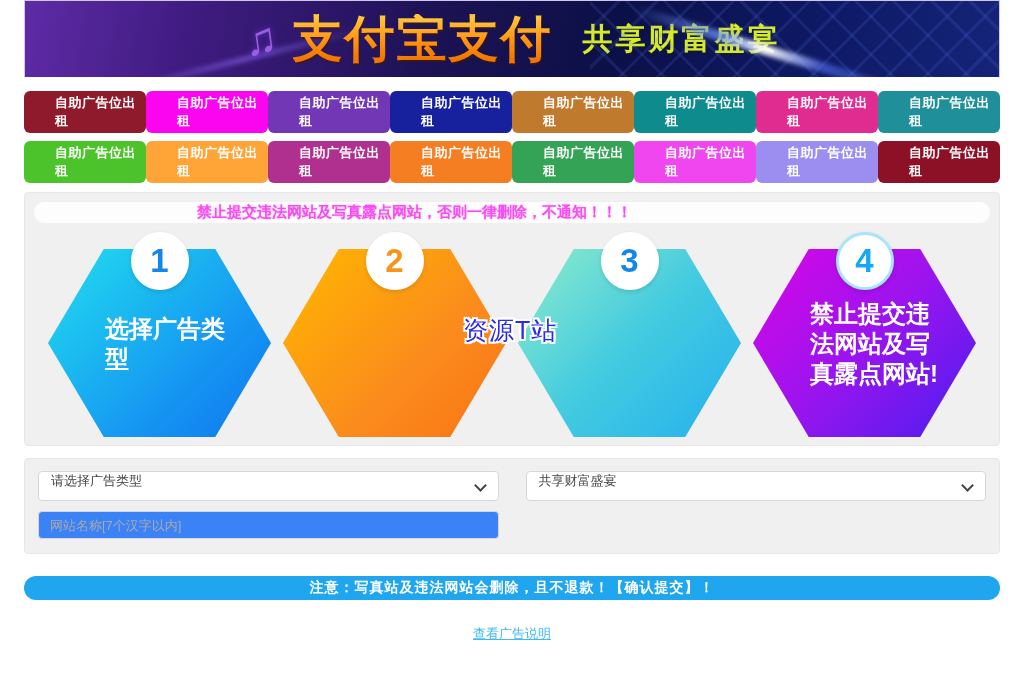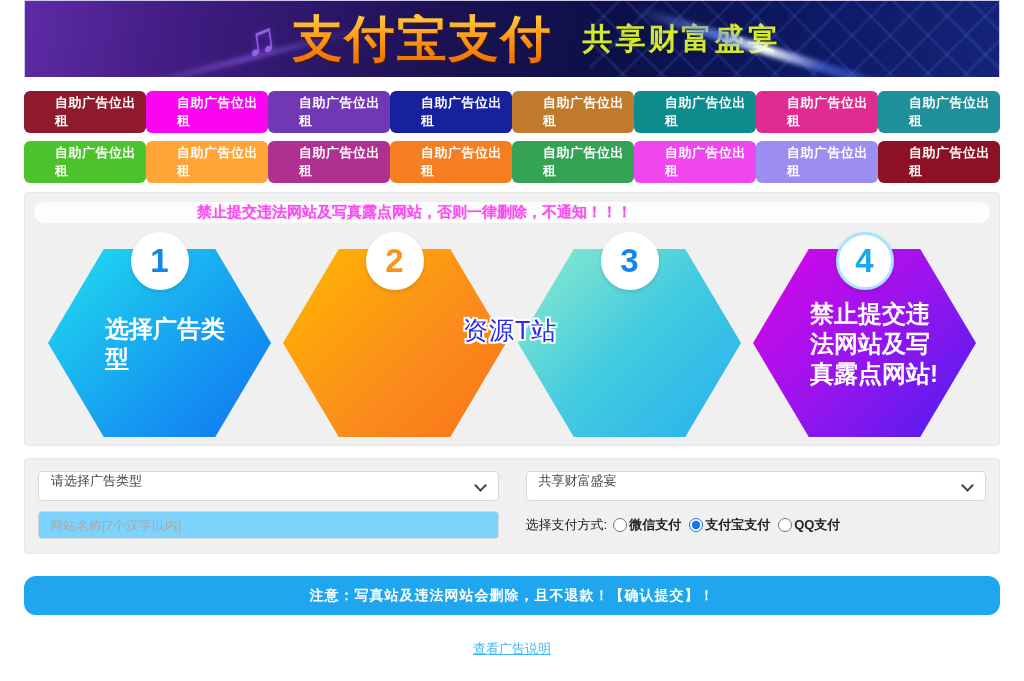--- a/index.html
+++ b/index.html
@@ -58,31 +58,31 @@
     text-shadow:-2px 0 0 #fff,2px 0 0 #fff,0 -2px 0 #fff,0 2px 0 #fff,-2px -2px 0 #fff,2px 2px 0 #fff,-2px 2px 0 #fff,2px -2px 0 #fff;
     z-index:5;}
 
   
   .form-card{margin-top:12px;padding:12px 13px 14px;display:grid;grid-template-columns:1fr 1fr;
     column-gap:27px;row-gap:10px;box-sizing:border-box;}
   .selectbox{height:28px;background:#fff;border:1px solid #d7d7d7;border-radius:4px;display:flex;
     align-items:flex-start;padding:0 12px;font-size:13px;color:#444;position:relative;cursor:pointer;}
   .chev{position:absolute;right:13px;top:9px;width:7px;height:7px;border-right:2px solid #444;
     border-bottom:2px solid #444;transform:rotate(45deg);}
-  .txt{height:28px;background:#7dd3fc;border:1px solid #d7d7d7;border-radius:4px;padding:0 11px;
+  .txt{height:28px;background:#3b82f6;border:1px solid #d7d7d7;border-radius:4px;padding:0 11px;
     font-size:13px;color:#333;box-sizing:content-box;height:26px;outline:none;
     font-family:"Liberation Sans","DejaVu Sans",sans-serif;}
   .txt::placeholder{color:#aaa;}
   .pay-row{display:flex;align-items:center;font-size:13px;color:#222;gap:2px;}
   .pay-row .cap{margin-right:4px;}
   .radio{display:flex;align-items:center;font-weight:bold;margin-right:8px;cursor:pointer;}
   .radio input{margin:0 2px 0 0;width:14px;height:14px;accent-color:#1673e6;}
 
   
-  .notice-bar{margin-top:22px;height:39px;border-radius:12px;display:flex;align-items:center;
+  .notice-bar{margin-top:22px;height:24px;border-radius:12px;display:flex;align-items:center;
     justify-content:center;color:#fff;font-size:14px;font-weight:bold;letter-spacing:1px;cursor:pointer;}
   .footer-link-wrap{text-align:center;margin-top:24px;}
   .footer-link{color:#41b9f5;font-size:13px;text-decoration:underline;cursor:pointer;}
 </style>
 </head>
 <body>
 
 <div class="page">
 
   <div class="header-frame">
@@ -156,37 +156,20 @@
       <span>请选择广告类型</span>
       <i class="chev"></i>
     </div>
     <div class="selectbox">
       <span>共享财富盛宴</span>
       <i class="chev"></i>
     </div>
 
     <input class="txt" type="text" placeholder="网站名称[7个汉字以内]" style="">
 
-    <div class="pay-row">
-      <span class="cap">选择支付方式:</span>
-      <span id="pay-options" style="display:flex;align-items:center;">
-          <label class="radio">
-            <input type="radio" name="pay" style="">
-            <span>微信支付</span>
-          </label>
-          <label class="radio">
-            <input type="radio" name="pay" checked="" style="">
-            <span>支付宝支付</span>
-          </label>
-          <label class="radio">
-            <input type="radio" name="pay" style="">
-            <span>QQ支付</span>
-          </label>
-        </span>
-    </div>
   </div>
 
   <div class="notice-bar" style="background: rgb(31, 166, 238);">
     <span>注意：写真站及违法网站会删除，且不退款！【确认提交】！</span>
   </div>
 
   <div class="footer-link-wrap">
     <a class="footer-link">查看广告说明</a>
   </div>
 

